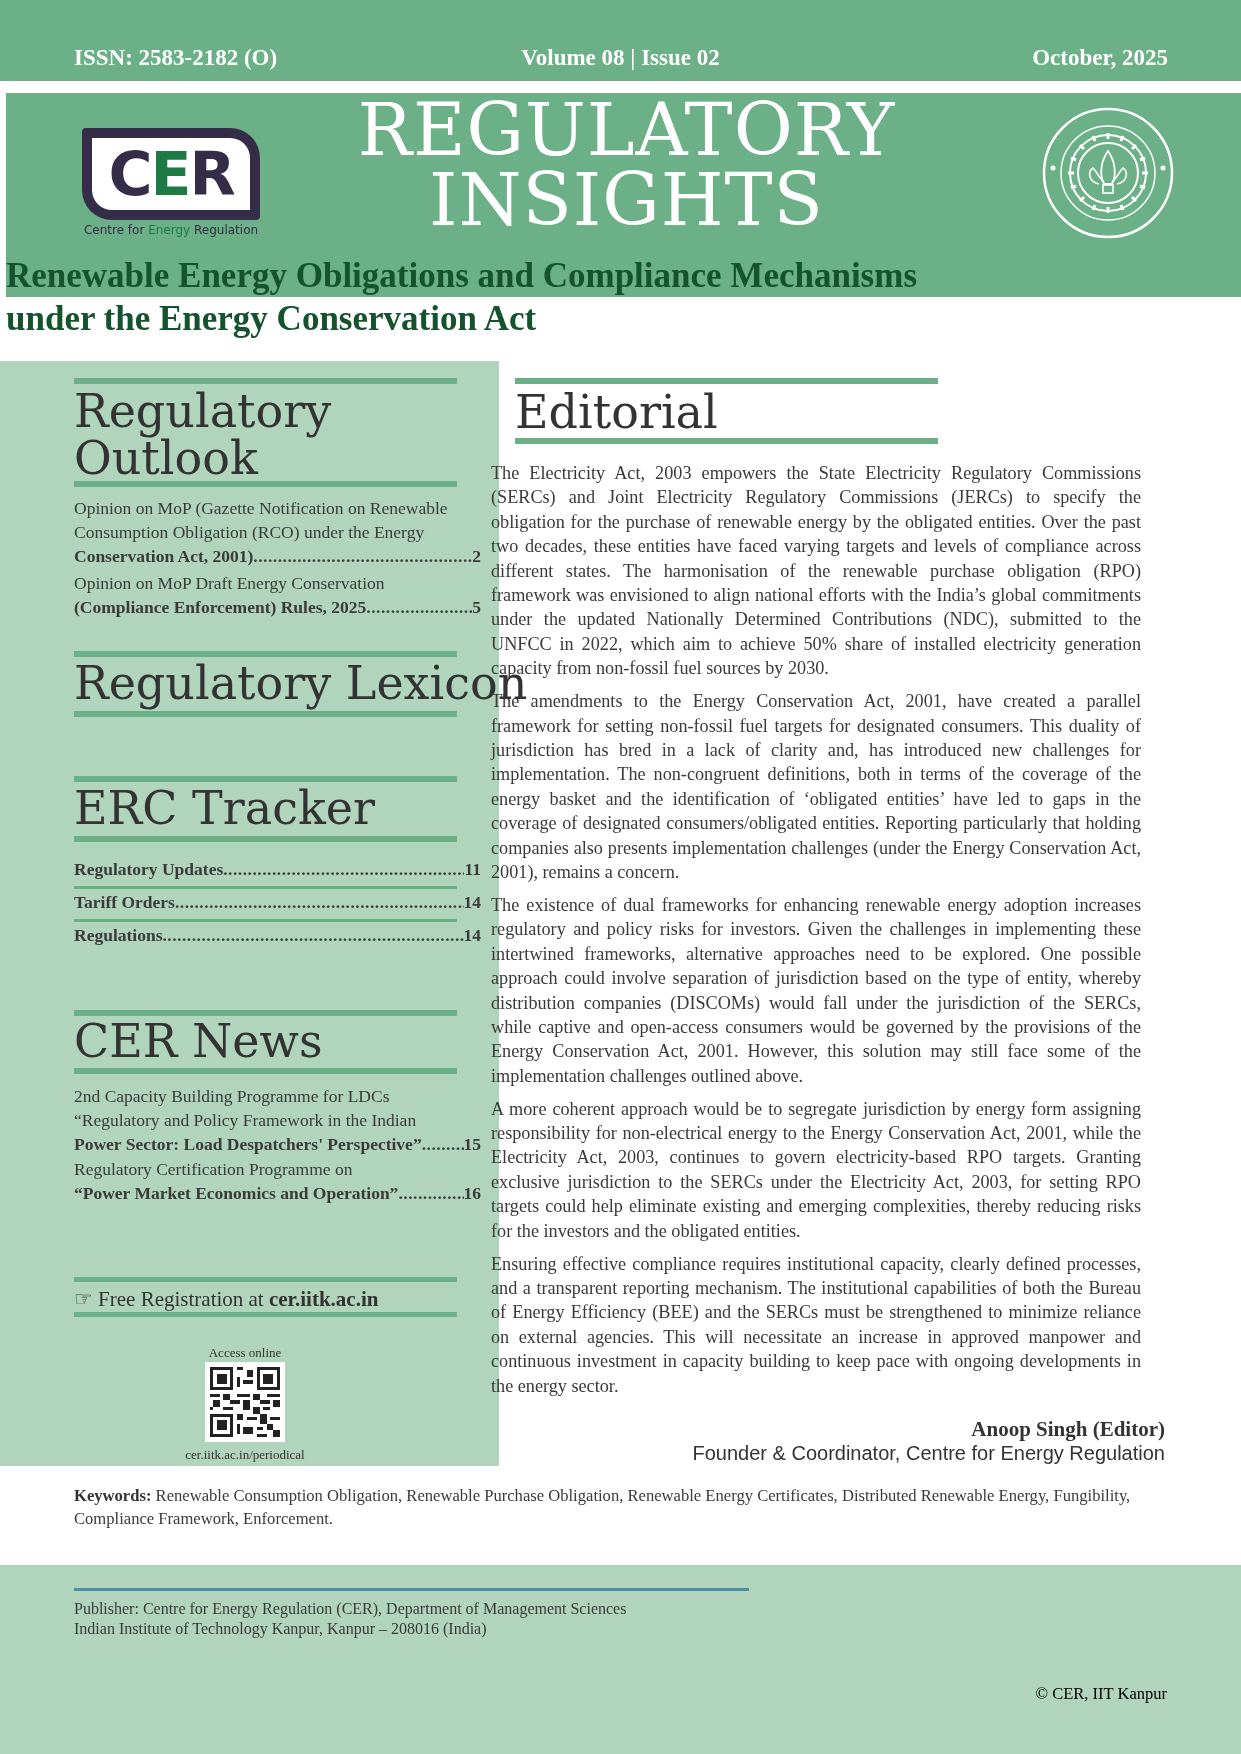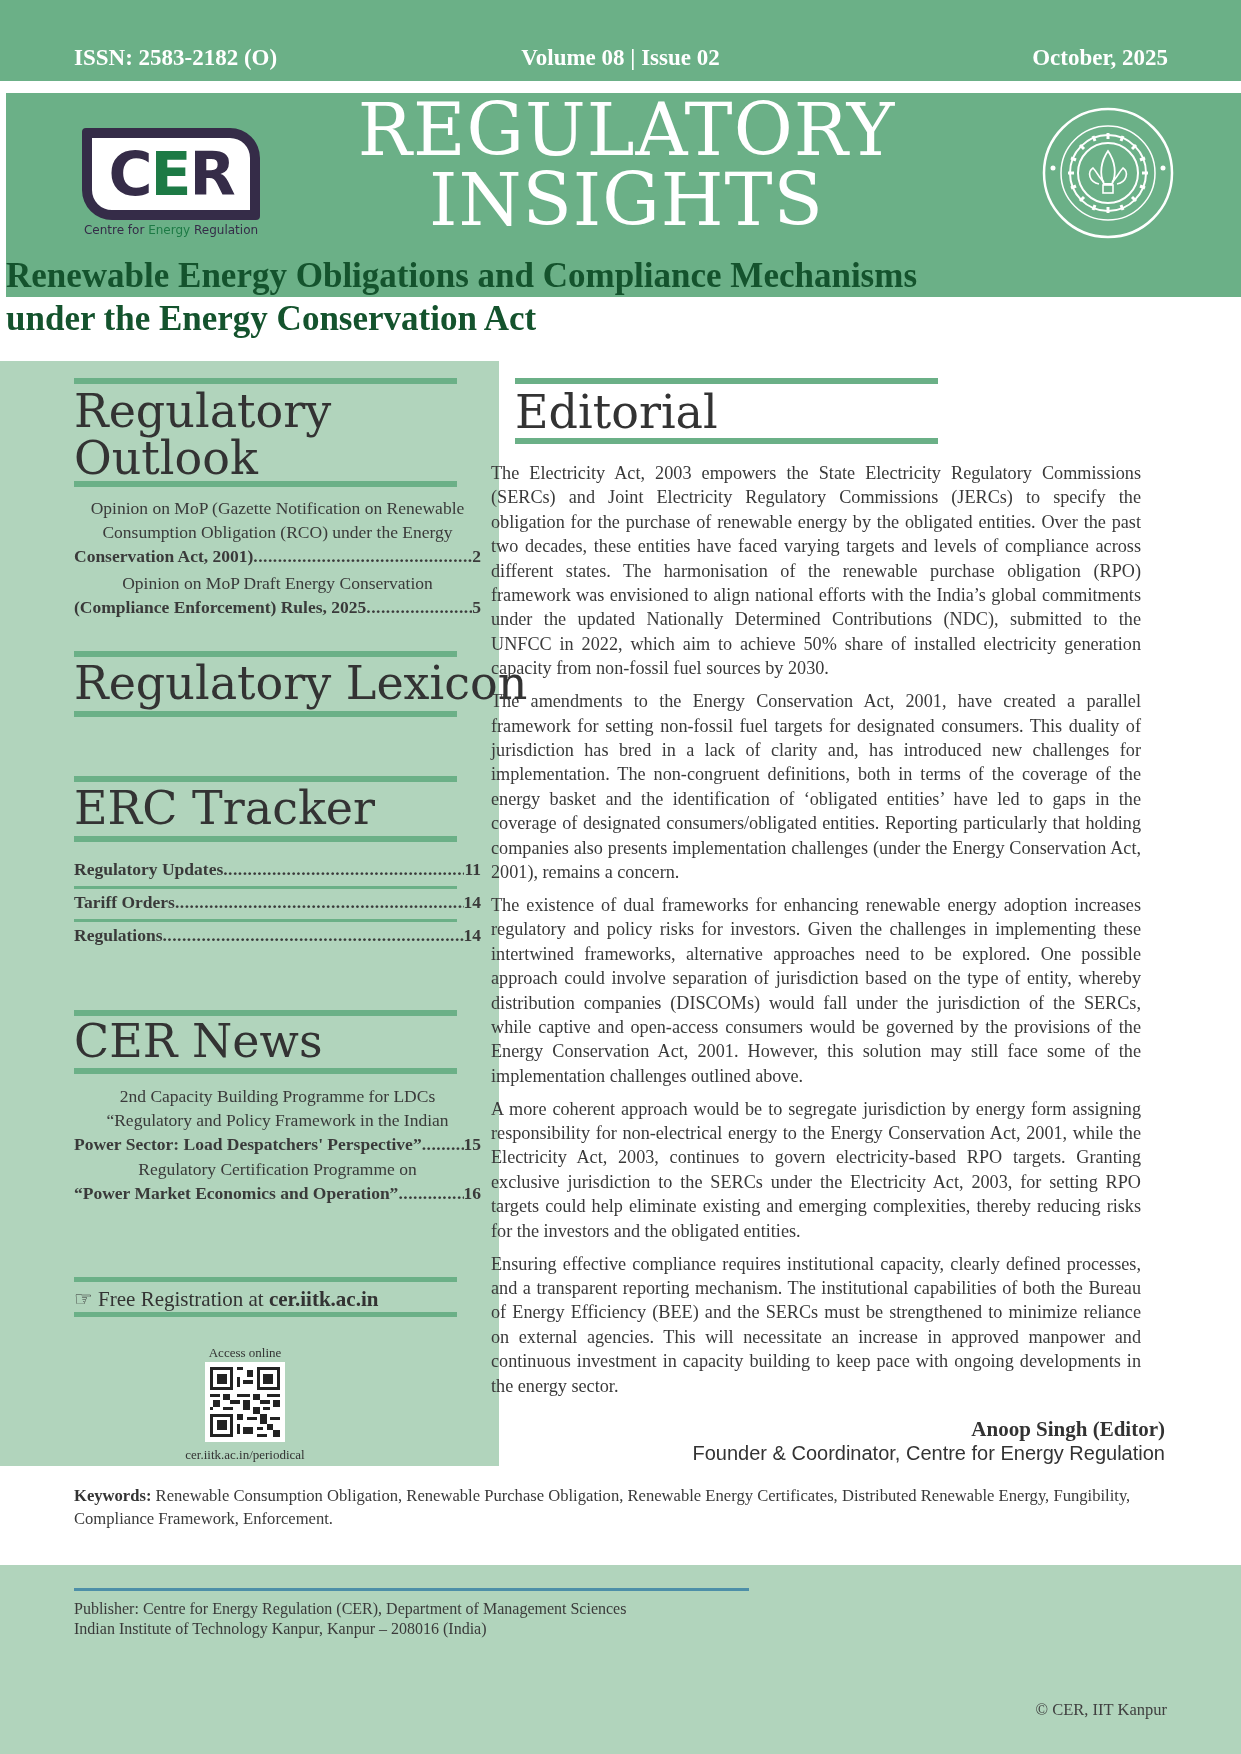--- a/index.html
+++ b/index.html
@@ -21,21 +21,21 @@
   .logo .caption .g { color: #1d7a45; }
 
   .title { position: absolute; left: 0; top: 2px; width: 1241px; text-align: center; font-family: "DejaVu Serif", serif; color: #ffffff; font-size: 72px; line-height: 70px; letter-spacing: 1px; }
   .subtitle { position: absolute; left: 0; top: 161px; width: 1241px; text-align: left; font-family: "Liberation Serif", serif; font-weight: bold; color: #14532d; font-size: 35px; line-height: 43px; }
 
   .seal { position: absolute; left: 1035px; top: 13px; width: 134px; height: 134px; }
 
   .sidebar { position: absolute; left: 0; top: 361px; width: 499px; height: 1105px; background: #b1d4bc; }
   .rule { position: absolute; height: 6px; background: #6bb087; }
   .side-h { position: absolute; left: 74px; font-family: "DejaVu Serif", serif; color: #333333; font-size: 46px; line-height: 47px; }
-  .toc { position: absolute; left: 74px; width: 407px; font-family: "Liberation Serif", serif; font-size: 17.5px; line-height: 24px; color: #3a3a3a; text-align: center; }
+  .toc { position: absolute; left: 74px; width: 407px; font-family: "Liberation Serif", serif; font-size: 17.5px; line-height: 24px; color: #3a3a3a; }
   .toc .row { display: block; }
   .toc .line-with-page { display: flex; white-space: nowrap; font-weight: bold; }
   .toc .line-with-page .t { flex: 0 0 auto; }
   .toc .line-with-page .dots { flex: 1 1 auto; overflow: hidden; white-space: nowrap; }
   .toc .line-with-page .dots::after { content: "................................................................................................................................................"; letter-spacing: 0.5px; }
   .toc .line-with-page .pg { flex: 0 0 auto; }
 
   .reg { position: absolute; left: 74px; top: 1287px; font-family: "Liberation Serif", serif; font-size: 21px; color: #333333; white-space: nowrap; }
   .reg b { font-weight: bold; }
   .access-label { position: absolute; left: 0; top: 1345px; width: 490px; text-align: center; font-size: 13px; color: #333; }
@@ -47,21 +47,21 @@
   .editorial p { margin-bottom: 8.5px; }
   .sig-name { position: absolute; right: 76px; top: 1417px; font-family: "Liberation Serif", serif; font-weight: bold; font-size: 21px; color: #333; }
   .sig-role { position: absolute; right: 76px; top: 1442px; font-family: Liberation Sans, sans-serif; font-size: 20px; color: #333; }
 
   .keywords { position: absolute; left: 74px; top: 1484px; width: 1095px; font-family: "Liberation Serif", serif; font-size: 16.6px; line-height: 23px; color: #3a3a3a; }
   .keywords b { color: #333; }
 
   .footer { position: absolute; left: 0; top: 1565px; width: 1241px; height: 189px; background: #b1d4bc; }
   .footer .bl { position: absolute; left: 74px; top: 23px; width: 675px; height: 3px; background: #4d8fa8; }
   .footer .pub { position: absolute; left: 74px; top: 34px; font-family: "Liberation Serif", serif; font-size: 16px; line-height: 20px; color: #3a3a3a; }
-  .footer .copy { position: absolute; right: 74px; top: 135px; font-family: "Liberation Serif", serif; font-size: 16.5px; color: #404040; }
+  .footer .copy { position: absolute; right: 74px; top: 119px; font-family: "Liberation Serif", serif; font-size: 16.5px; color: #000000; }
 </style>
 </head>
 <body>
 
 <div class="topbar">
   <span class="meta issn">ISSN: 2583-2182 (O)</span>
   <span class="meta volume">Volume 08 | Issue 02</span>
   <span class="meta date">October, 2025</span>
 </div>
 

